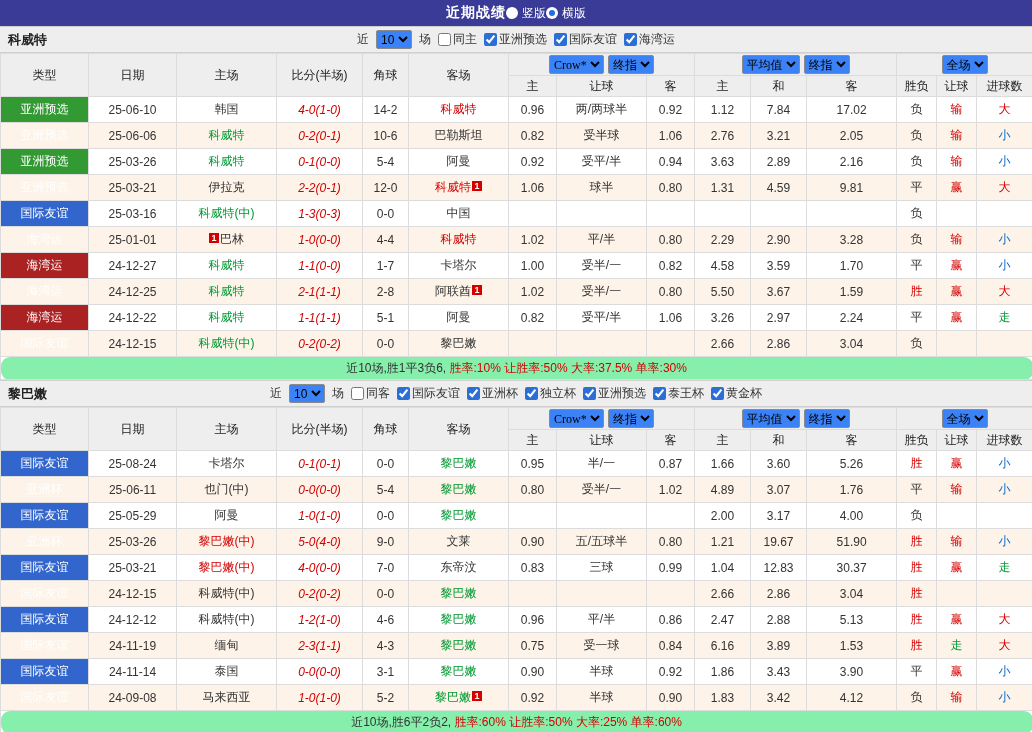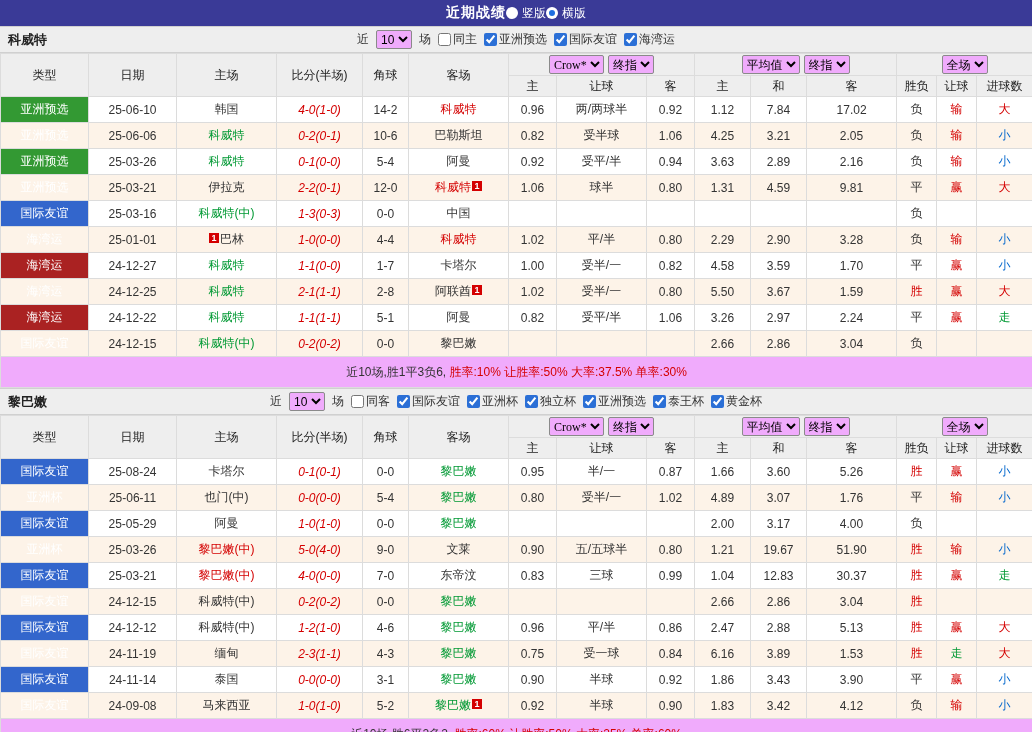--- a/index.html
+++ b/index.html
@@ -21,42 +21,42 @@
   .radio.sel::after { content:''; position:absolute; left:3px; top:3px; width:6px; height:6px; border-radius:50%; background:var(--radio_blue,#1e6ee0); }
   .filterbar {
     height:27px; background:var(--header_bg,#eee);
     border-top:1px solid #d0d0d0; border-bottom:1px solid #d0d0d0;
     display:flex; align-items:center; position:relative; font-size:12px;
   }
   .filterbar .team { position:absolute; left:8px; font-weight:bold; font-size:13px; color:#222; }
   .filterbar .filters { margin:0 auto; display:flex; align-items:center; gap:7px; }
   .filters label { display:flex; align-items:center; gap:2px; cursor:pointer; }
   input[type=checkbox] { accent-color:#2b6fd6; width:13px; height:13px; }
-  select { font-size:12px; height:19px; border:1px solid #8a8a8a; background:#f0abfc; border-radius:2px; }
+  select { font-size:12px; height:19px; border:1px solid #8a8a8a; background:#3b82f6; border-radius:2px; }
   table { border-collapse:collapse; table-layout:fixed; width:1032px; font-size:12px; }
   th,td { border:1px solid #dcdcdc; text-align:center; white-space:nowrap; overflow:hidden; height:26px; padding:0 1px; }
   thead th { background:var(--header_bg,#eee); font-weight:normal; height:21px; color:#222; }
   thead th.selcell { padding:1px 0; }
   thead select { margin:0 2px;font-family:Liberation Serif, serif; }
   tr.alt td { background:var(--row_alt_bg,#fdf3e8); }
   td.bg-green  { background:var(--comp_green,#339933); color:#fff; }
   td.bg-blue   { background:var(--comp_blue,#3366cc); color:#fff; }
   td.bg-maroon { background:var(--comp_maroon,#aa2222); color:#fff; }
   .c-red   { color:var(--text_red,#d40000); }
   .c-green { color:var(--text_green,#009933); }
   .c-blue  { color:var(--text_blue,#0066cc); }
   td.score { color:var(--text_red,#d40000);font-style:italic; }
   .badge {
     display:inline-block; background:var(--text_red,#d40000); color:#fff;
     font-size:9px; line-height:10px; width:10px; height:10px;
     vertical-align:top; margin-top:2px; text-align:center; font-weight:bold;
   }
   .badge.before { margin-right:1px; }
   .badge.after  { margin-left:1px; }
-  tr.summary td { height:31px; background:#f0abfc; font-size:12px; }
+  tr.summary td { height:23px; background:#86efac; font-size:12px;border-radius:9px; }
 </style>
 </head>
 <body>
 
 <div class="topbar">
   <span class="title">近期战绩</span>
   <label class="radio-opt">
     <span class="radio"></span>
     <span>竖版</span>
   </label>
@@ -154,21 +154,21 @@
         <tr class="alt">
           <td class="bg-green">亚洲预选</td>
           <td>25-06-06</td>
           <td><span class="c-green">科威特</span></td>
           <td class="score">0-2(0-1)</td>
           <td>10-6</td>
           <td><span>巴勒斯坦</span></td>
           <td>0.82</td>
           <td>受半球</td>
           <td>1.06</td>
-          <td>4.25</td>
+          <td>2.76</td>
           <td>3.21</td>
           <td>2.05</td>
           <td>负</td>
           <td class="c-red">输</td>
           <td class="c-blue">小</td>
         </tr>
         <tr class="">
           <td class="bg-green">亚洲预选</td>
           <td>25-03-26</td>
           <td><span class="c-green">科威特</span></td>

